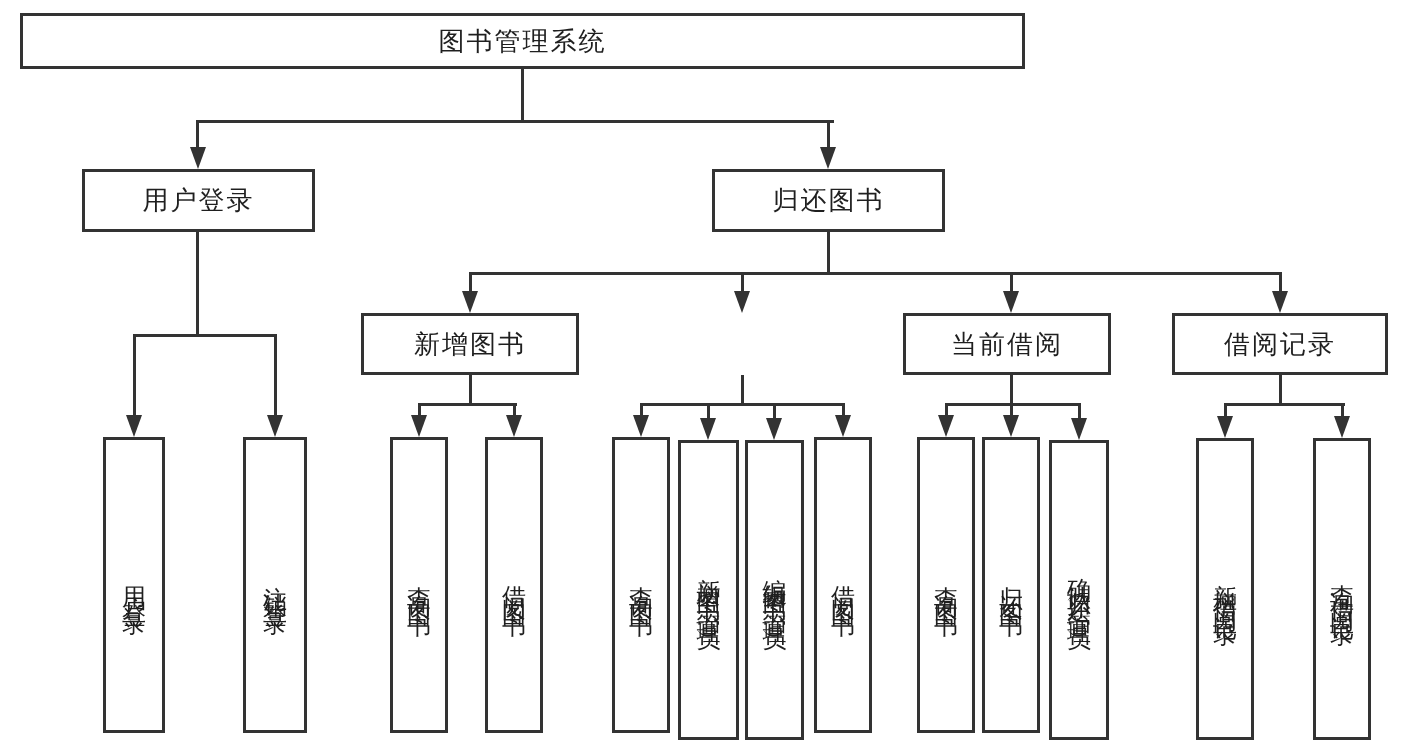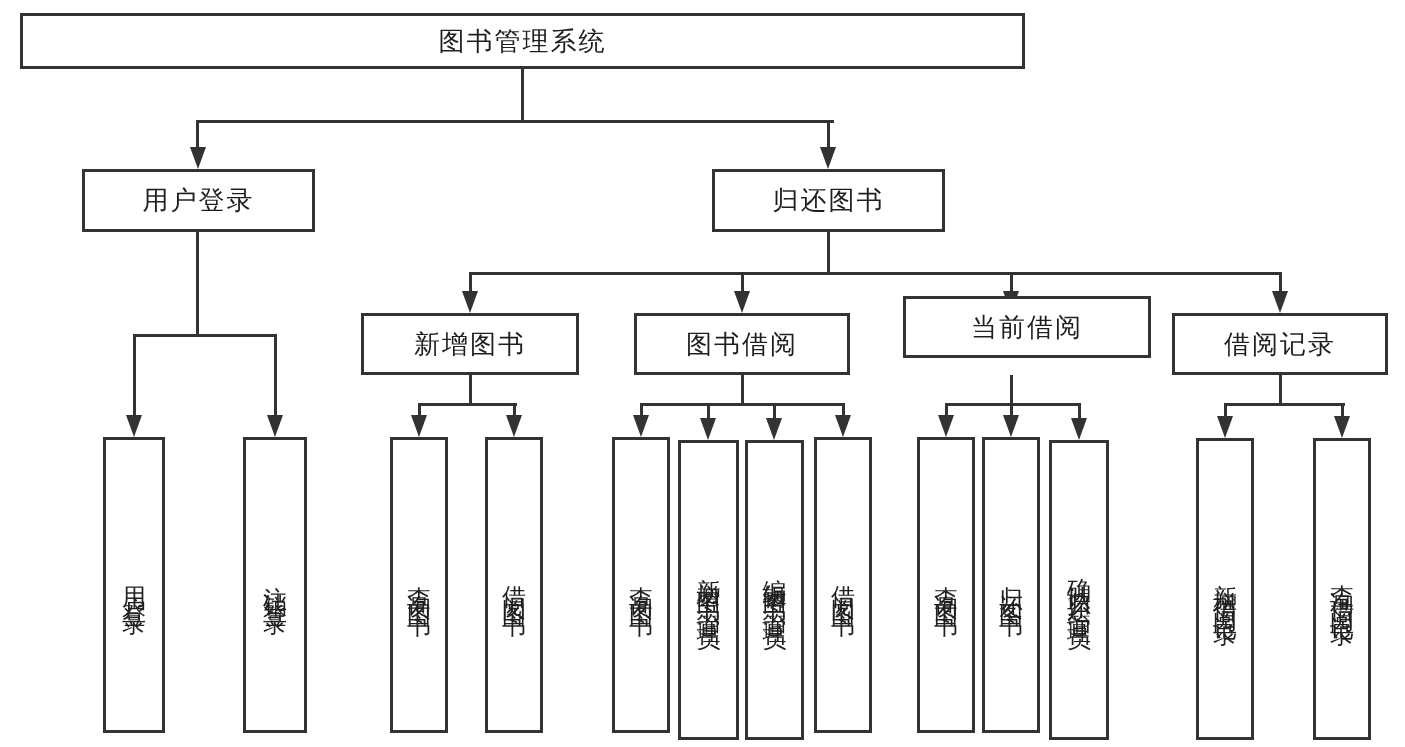--- a/index.html
+++ b/index.html
@@ -94,22 +94,21 @@
   <div class="vline" style="left:469px;top:272px;height:21px;"></div>
   <div class="vline" style="left:741px;top:272px;height:21px;"></div>
   <div class="vline" style="left:1010px;top:272px;height:21px;"></div>
   <div class="vline" style="left:1279px;top:272px;height:21px;"></div>
   <div class="arrow" style="left:462px;top:291px;"></div>
   <div class="arrow" style="left:734px;top:291px;"></div>
   <div class="arrow" style="left:1003px;top:291px;"></div>
   <div class="arrow" style="left:1272px;top:291px;"></div>
 
   <div class="box" style="left:361px;top:313px;width:218px;height:62px;">新增图书</div>
-  <div class="box" style="left:634px;top:313px;width:216px;height:62px;">图书借阅</div>
-  <div class="box" style="left:903px;top:296px;width:248px;height:62px;font-family:Liberation Mono, monospace;">当前借阅</div>
+  <div class="box" style="left:903px;top:313px;width:208px;height:62px;font-family:Liberation Mono, monospace;">当前借阅</div>
   <div class="box" style="left:1172px;top:313px;width:216px;height:62px;">借阅记录</div>
 
   <div class="vline" style="left:469px;top:375px;height:30px;"></div>
   <div class="hline" style="left:418px;top:403px;width:99px;"></div>
   <div class="vline" style="left:418px;top:403px;height:14px;"></div>
   <div class="vline" style="left:513px;top:403px;height:14px;"></div>
   <div class="arrow" style="left:411px;top:415px;"></div>
   <div class="arrow" style="left:506px;top:415px;"></div>
 
   <div class="vline" style="left:741px;top:375px;height:30px;"></div>

